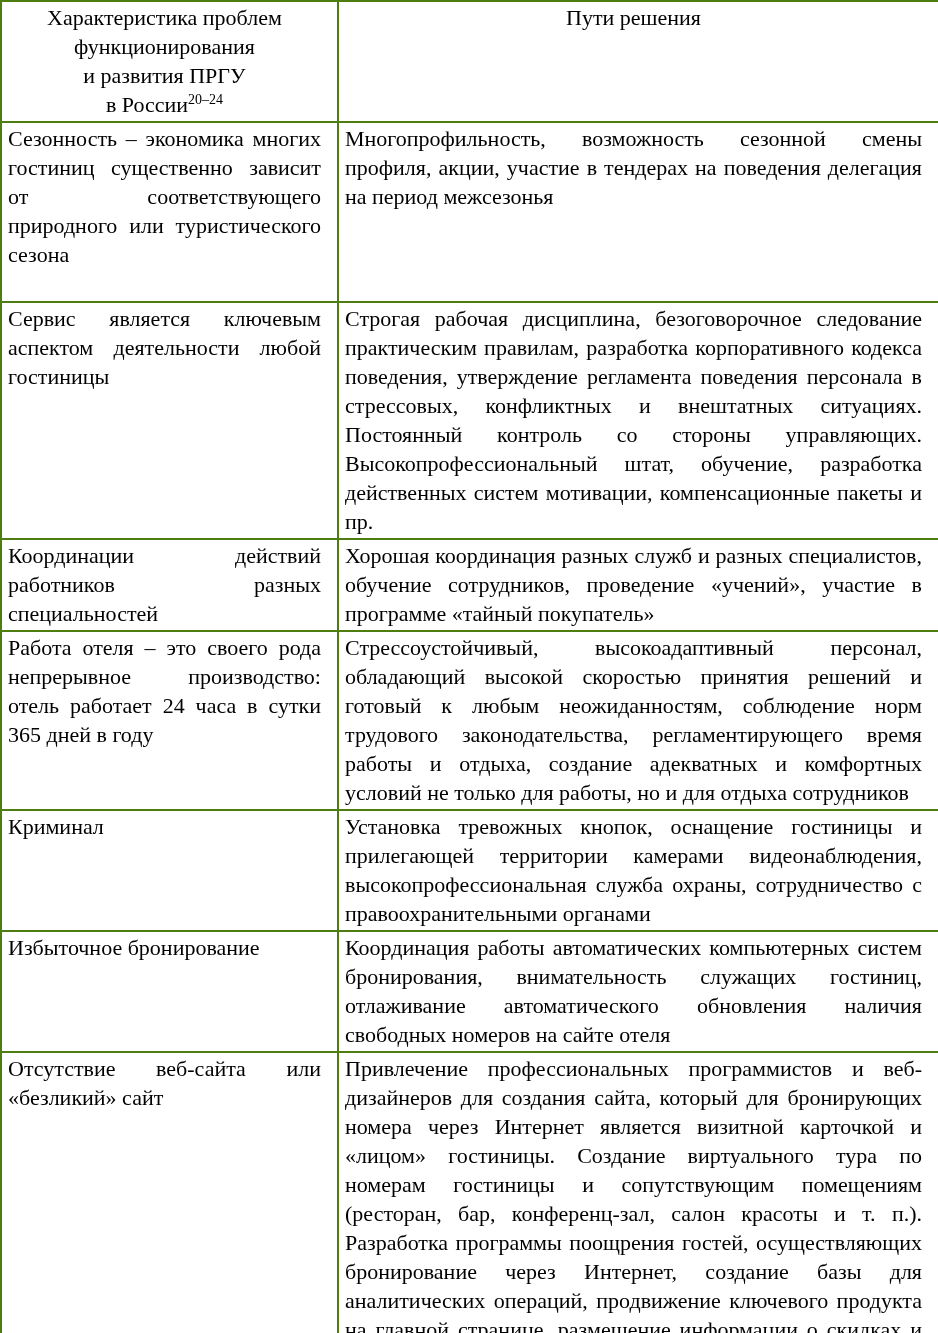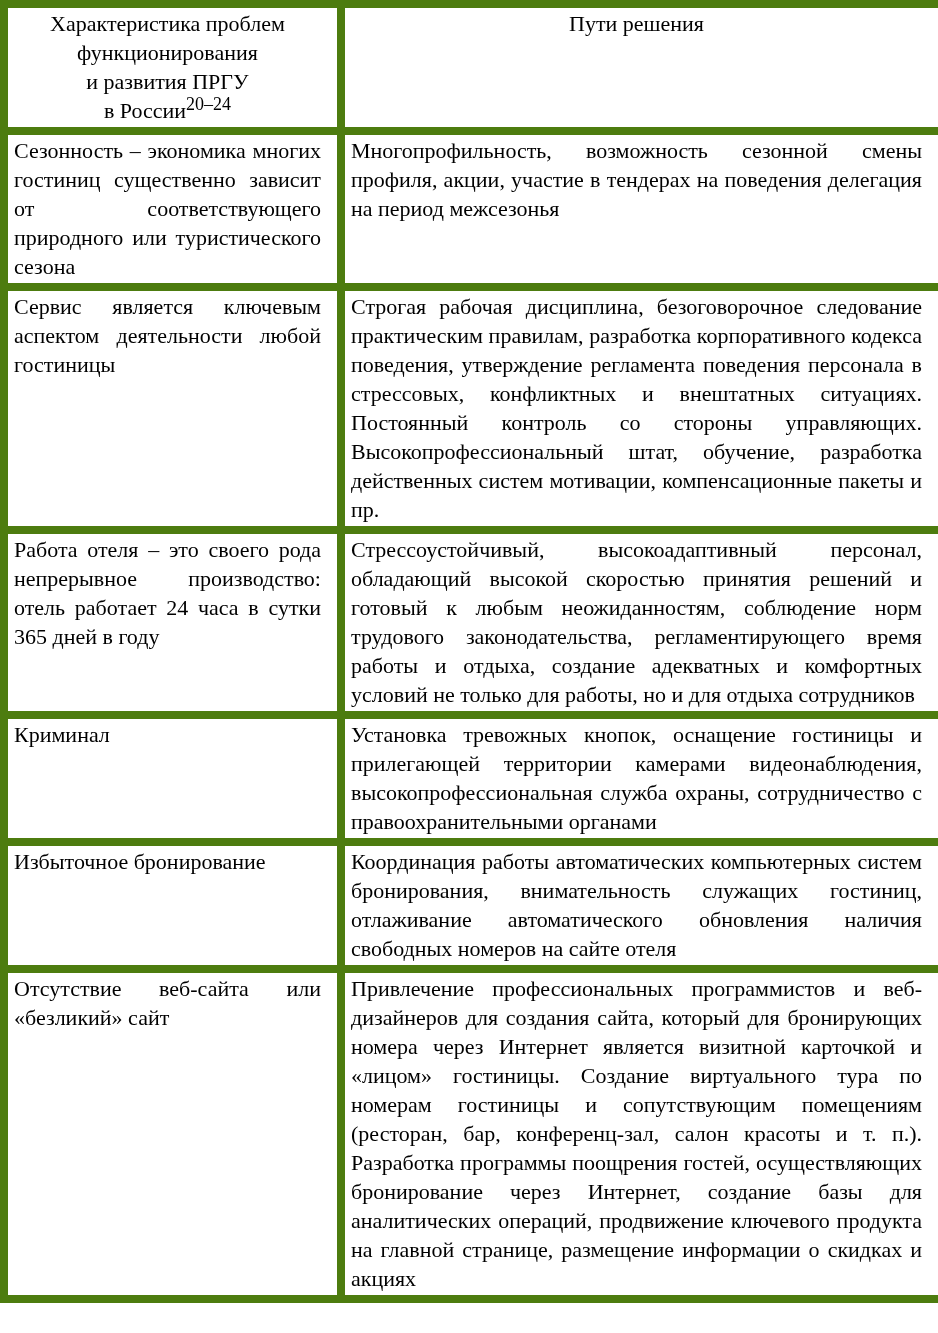--- a/index.html
+++ b/index.html
@@ -17,47 +17,47 @@
   table.doc-table {
     width: 938px;
     border-collapse: collapse;
     table-layout: fixed;
     font-size: 22px;
     line-height: 29px;
   }
   table.doc-table col.c-problem { width: 337px; }
   table.doc-table col.c-solution { width: 601px; }
   table.doc-table td, table.doc-table th {
-    border: 8px solid #4d7c0f;
+    border: 2px solid #4d7c0f;
     padding: 1px 16px 2px 6px;
     vertical-align: top;
     overflow: hidden;
   }
   th.hdr {
     font-weight: normal;
     text-align: center;
     vertical-align: middle;
     padding: 4px 6px;
   }
   .hdr-lines {
     white-space: pre-line;
   }
   sup.footref {
-    font-size: 18px;
+    font-size: 14px;
     line-height: 0;
     vertical-align: super;
   }
   td.cell {
     text-align: justify;
     hyphens: auto;
     -webkit-hyphens: auto;
   }
   
   tr.r-hdr { height: 113px; }
-  tr.r-0 { height: 150px; margin-top: 24px; }
+  tr.r-0 { height: 180px; margin-top: 24px; }
   tr.r-1 { height: 235px; border-radius: 9px; }
   tr.r-2 { height: 83px;  }
   tr.r-3 { height: 153px; }
   tr.r-4 { height: 118px; border-radius: 21px; }
   tr.r-5 { height: 110px; margin-left: 48px; }
   tr.r-6 { height: 318px; }
 </style>
 </head>
 <body>
 
@@ -82,20 +82,24 @@
     <tr class="r-0">
       <td class="cell">Сезонность – экономика многих гостиниц существенно зависит от соответствующего природного или туристического сезона</td>
       <td class="cell">Многопрофильность, возможность сезонной смены профиля, акции, участие в тендерах на поведения делегация на период межсезонья</td>
     </tr>
 
     <tr class="r-1">
       <td class="cell">Сервис является ключевым аспектом деятельности любой гостиницы</td>
       <td class="cell">Строгая рабочая дисциплина, безоговорочное следование практическим правилам, разработка корпоративного кодекса поведения, утверждение регламента поведения персонала в стрессовых, конфликтных и внештатных ситуациях. Постоянный контроль со стороны управляющих. Высокопрофессиональный штат, обучение, разработка действенных систем мотивации, компенсационные пакеты и пр.</td>
     </tr>
 
+    <tr class="r-2">
+      <td class="cell">Координации действий работников разных специальностей</td>
+      <td class="cell">Хорошая координация разных служб и разных специалистов, обучение сотрудников, проведение «учений», участие в программе «тайный покупатель»</td>
+    </tr>
 
     <tr class="r-3">
       <td class="cell">Работа отеля – это своего рода непрерывное производство: отель работает 24 часа в сутки 365 дней в году</td>
       <td class="cell">Стрессоустойчивый, высокоадаптивный персонал, обладающий высокой скоростью принятия решений и готовый к любым неожиданностям, соблюдение норм трудового законодательства, регламентирующего время работы и отдыха, создание адекватных и комфортных условий не только для работы, но и для отдыха сотрудников</td>
     </tr>
 
     <tr class="r-4">
       <td class="cell">Криминал</td>
       <td class="cell">Установка тревожных кнопок, оснащение гостиницы и прилегающей территории камерами видеонаблюдения, высокопрофессиональная служба охраны, сотрудничество с правоохранительными органами</td>
     </tr>

